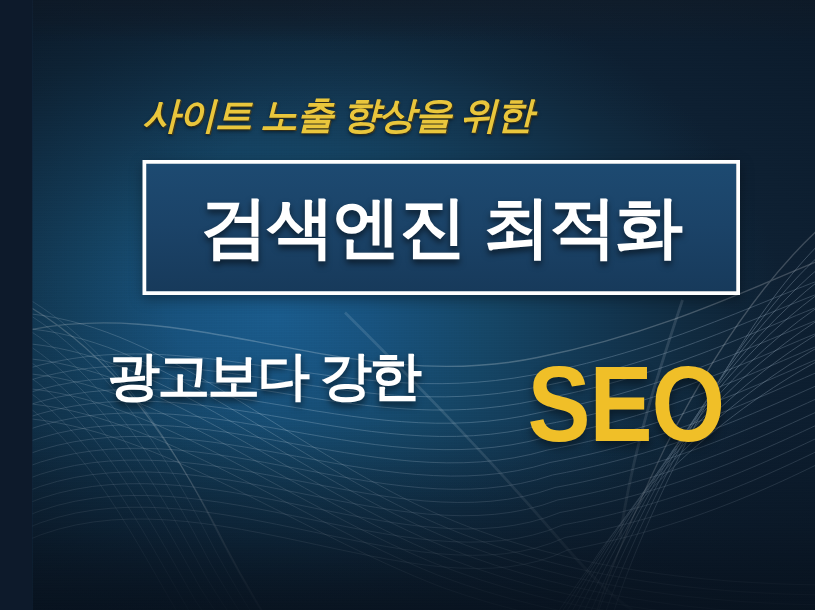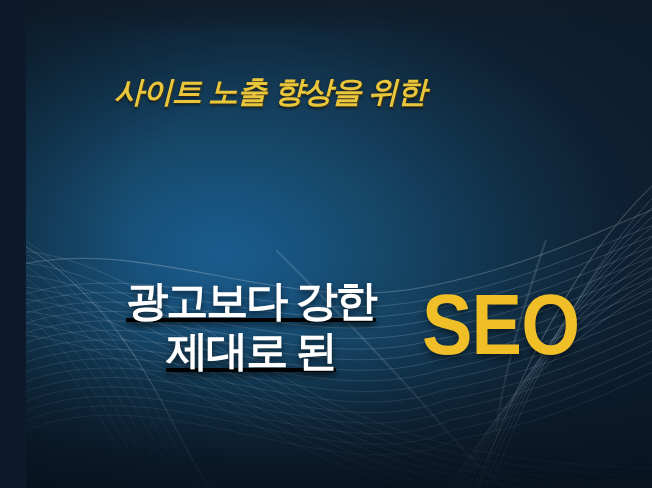--- a/index.html
+++ b/index.html
@@ -76,22 +76,21 @@
     letter-spacing:-1px;
     text-shadow:0 3px 5px rgba(0,0,0,.55);
     white-space:nowrap;
     line-height:1;
   }
 
   .tagline{
     position:absolute;
     left:60px; top:276px;
     width:330px;
-    text-align:center;
-    text-decoration:underline;
+    text-align:left;
   }
   .tagline .line{
     font-size:42px;
     font-weight:bold;
     color:#ffffff;
     letter-spacing:-2px;
     line-height:50px;
     text-shadow:0 3px 6px rgba(0,0,0,.6);
     white-space:nowrap;
   }
@@ -188,22 +187,24 @@
 
   <div class="bg-topdark"></div>
   <div class="bg-botdark"></div>
   <div class="bg-vignette"></div>
   <div class="noise"></div>
 
   <div class="content">
 
     <div class="subtitle">사이트 노출 향상을 위한</div>
 
+    <div class="title-box">
+      <div class="title-text">검색엔진 최적화</div>
+    </div>
 
     <div class="tagline">
       <div class="line line-1">광고보다 강한</div>
-      <div class="line line-2">제대로 된</div>
     </div>
 
     <div class="seo">SEO</div>
 
   </div>
 </div>
 
 </body></html>

